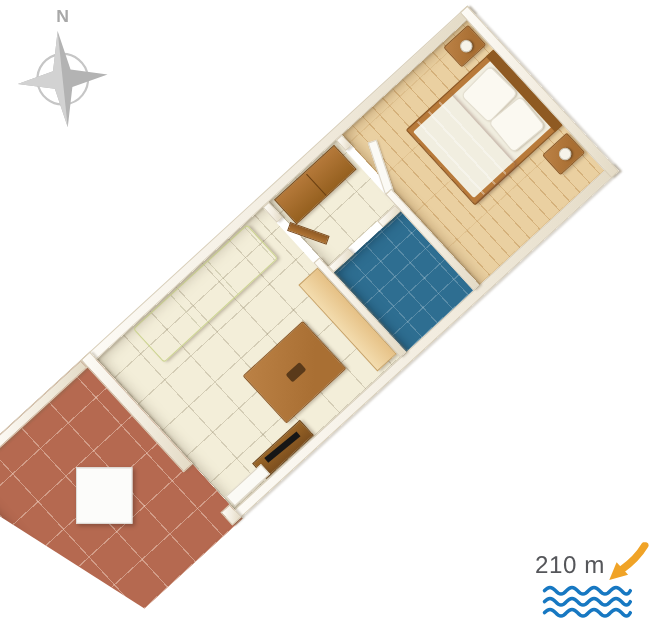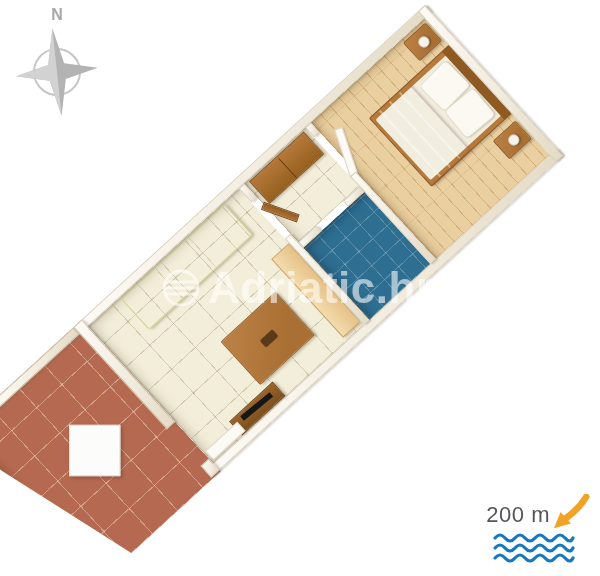--- a/index.html
+++ b/index.html
@@ -163,31 +163,24 @@
 
   <svg class="compass" viewBox="0 0 90 112">
     <text x="45" y="14" text-anchor="middle">N</text>
     <g transform="rotate(-6 45 66)">
       <circle cx="45" cy="66" r="23" fill="none" stroke="#c6c6c6" stroke-width="2"></circle>
       <polygon points="45,22 53,58 86,66 53,74 45,110 37,74 4,66 37,58" fill="var(--compass-gray)"></polygon>
       <polygon points="45,22 37,58 4,66 37,74 45,110 45,66" fill="#d2d2d2"></polygon>
     </g>
   </svg>
 
-  <div class="watermark">
-    <svg width="42" height="42" viewBox="0 0 42 42">
-      <circle cx="21" cy="21" r="17" fill="none" stroke="rgba(255,255,255,0.58)" stroke-width="3"></circle>
-      <path d="M6 15 H36 M4 21 H38 M6 27 H36" stroke="rgba(255,255,255,0.58)" stroke-width="3" fill="none"></path>
-    </svg>
-    <span class="wm-text">Adriatic.hr</span>
-  </div>
 
   <div class="distblock">
     <div class="distrow">
-      <span class="dist-label">200 m</span>
+      <span class="dist-label">210 m</span>
       <svg width="38" height="38" viewBox="0 0 40 40">
         <path d="M36 3 C30 13 24 19 14 26" fill="none" stroke="var(--arrow-orange)" stroke-width="7" stroke-linecap="round"></path>
         <polygon points="2,36 20,31 9,19" fill="var(--arrow-orange)"></polygon>
       </svg>
     </div>
     <svg width="84" height="34" viewBox="0 0 84 34">
       <g fill="none" stroke="var(--wave-blue)" stroke-width="3.2" stroke-linecap="round">
         <path d="M3 6 Q 8 0 13 6 T 23 6 T 33 6 T 43 6 T 53 6 T 63 6 T 73 6 T 81 6"></path>
         <path d="M3 16 Q 8 10 13 16 T 23 16 T 33 16 T 43 16 T 53 16 T 63 16 T 73 16 T 81 16"></path>
         <path d="M3 26 Q 8 20 13 26 T 23 26 T 33 26 T 43 26 T 53 26 T 63 26 T 73 26 T 81 26"></path>

